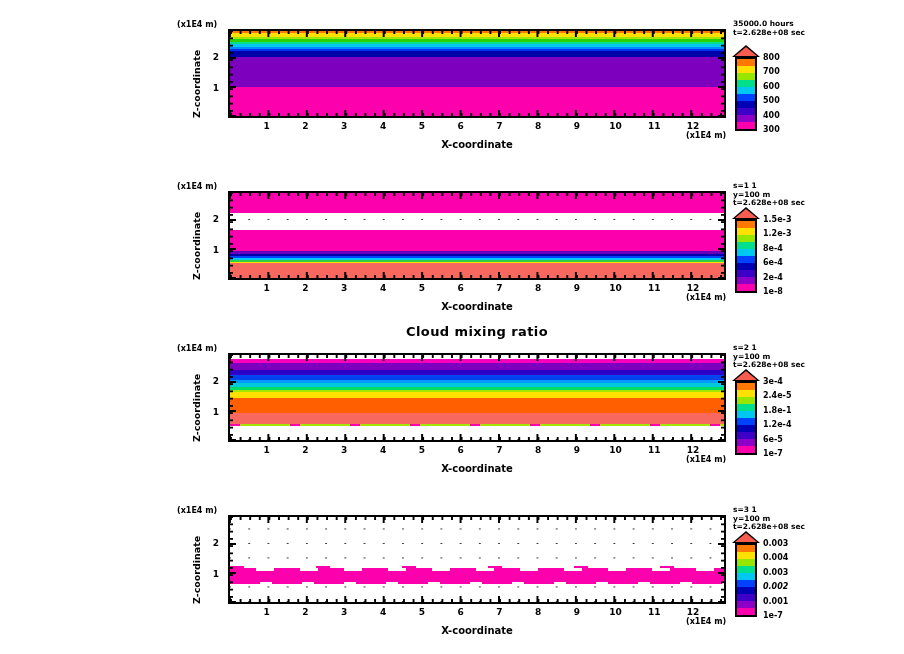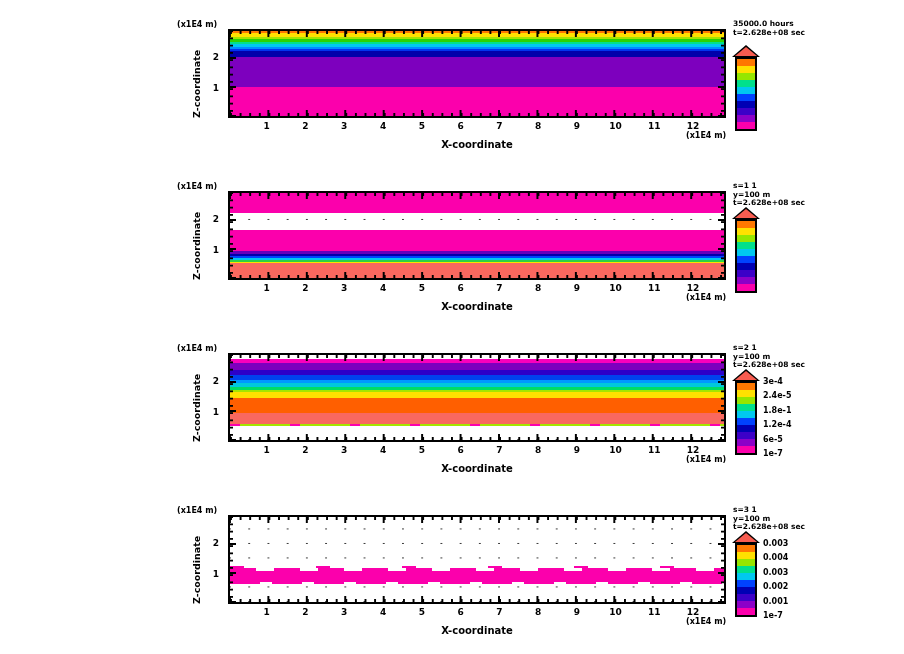--- a/index.html
+++ b/index.html
@@ -108,20 +108,28 @@
           <div class="cbseg" style="background: rgb(255, 225, 0);"></div>
           <div class="cbseg" style="background: rgb(150, 230, 0);"></div>
           <div class="cbseg" style="background: rgb(0, 224, 140);"></div>
           <div class="cbseg" style="background: rgb(0, 200, 240);"></div>
           <div class="cbseg" style="background: rgb(0, 66, 255);"></div>
           <div class="cbseg" style="background: rgb(0, 0, 180);"></div>
           <div class="cbseg" style="background: rgb(60, 0, 200);"></div>
           <div class="cbseg" style="background: rgb(140, 0, 200);"></div>
           <div class="cbseg" style="background: rgb(251, 0, 172);"></div>
         </div>
+      <div class="cblabels">
+          <div class="cbl" style="top: 0%;">800</div>
+          <div class="cbl" style="top: 20%;">700</div>
+          <div class="cbl" style="top: 40%;">600</div>
+          <div class="cbl" style="top: 60%;">500</div>
+          <div class="cbl" style="top: 80%;">400</div>
+          <div class="cbl" style="top: 100%;">300</div>
+        </div>
     </div>
   </section>
 
   <section class="panel">
     <div class="yunit">(x1E4 m)</div>
     <div class="ylab">Z-coordinate</div>
     <div class="yticks">
         <div class="ytl" style="top: 65.8703%;">1</div>
         <div class="ytl" style="top: 31.7406%;">2</div>
       </div>
@@ -175,24 +183,33 @@
           <div class="cbseg" style="background: rgb(255, 225, 0);"></div>
           <div class="cbseg" style="background: rgb(150, 230, 0);"></div>
           <div class="cbseg" style="background: rgb(0, 224, 140);"></div>
           <div class="cbseg" style="background: rgb(0, 200, 240);"></div>
           <div class="cbseg" style="background: rgb(0, 66, 255);"></div>
           <div class="cbseg" style="background: rgb(0, 0, 180);"></div>
           <div class="cbseg" style="background: rgb(60, 0, 200);"></div>
           <div class="cbseg" style="background: rgb(140, 0, 200);"></div>
           <div class="cbseg" style="background: rgb(251, 0, 172);"></div>
         </div>
+      <div class="cblabels">
+          <div class="cbl" style="top: 0%;">1.5e-3</div>
+          <div class="cbl" style="top: 20%;">1.2e-3</div>
+          <div class="cbl" style="top: 40%;">8e-4</div>
+          <div class="cbl" style="top: 60%;">6e-4</div>
+          <div class="cbl" style="top: 80%;">2e-4</div>
+          <div class="cbl" style="top: 100%;">1e-8</div>
+        </div>
     </div>
   </section>
 
   <section class="panel">
+    <div class="ptitle">Cloud mixing ratio</div>
     <div class="yunit">(x1E4 m)</div>
     <div class="ylab">Z-coordinate</div>
     <div class="yticks">
         <div class="ytl" style="top: 65.8703%;">1</div>
         <div class="ytl" style="top: 31.7406%;">2</div>
       </div>
     <div class="plot">
         <div class="band" style="height: 4.3%; background: transparent;"></div>
         <div class="band" style="height: 5.4%; background: rgb(251, 0, 188);"></div>
         <div class="band" style="height: 7.5%; background: rgb(125, 0, 190);"></div>
@@ -321,20 +338,20 @@
           <div class="cbseg" style="background: rgb(0, 66, 255);"></div>
           <div class="cbseg" style="background: rgb(0, 0, 180);"></div>
           <div class="cbseg" style="background: rgb(60, 0, 200);"></div>
           <div class="cbseg" style="background: rgb(140, 0, 200);"></div>
           <div class="cbseg" style="background: rgb(251, 0, 172);"></div>
         </div>
       <div class="cblabels">
           <div class="cbl" style="top: 0%;">0.003</div>
           <div class="cbl" style="top: 20%;">0.004</div>
           <div class="cbl" style="top: 40%;">0.003</div>
-          <div class="cbl" style="top: 60%;">0.002</div>
+          <div class="cbl" style="top: 60%; font-style: italic;">0.002</div>
           <div class="cbl" style="top: 80%;">0.001</div>
           <div class="cbl" style="top: 100%;">1e-7</div>
         </div>
     </div>
   </section>
 
 </div>
 
 </body></html>

